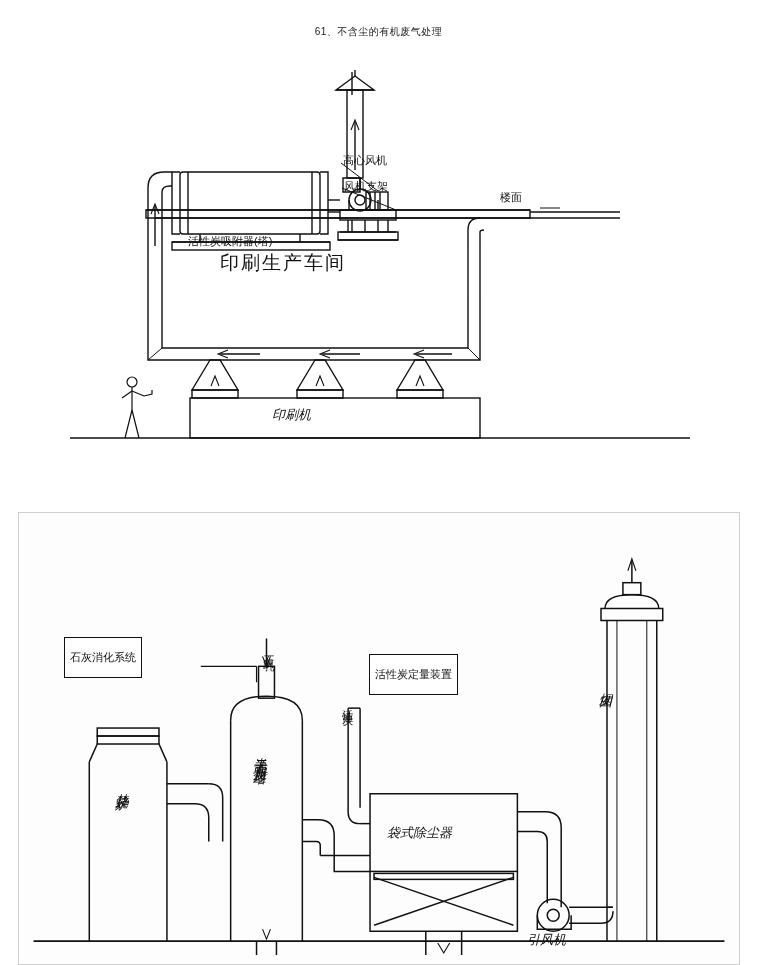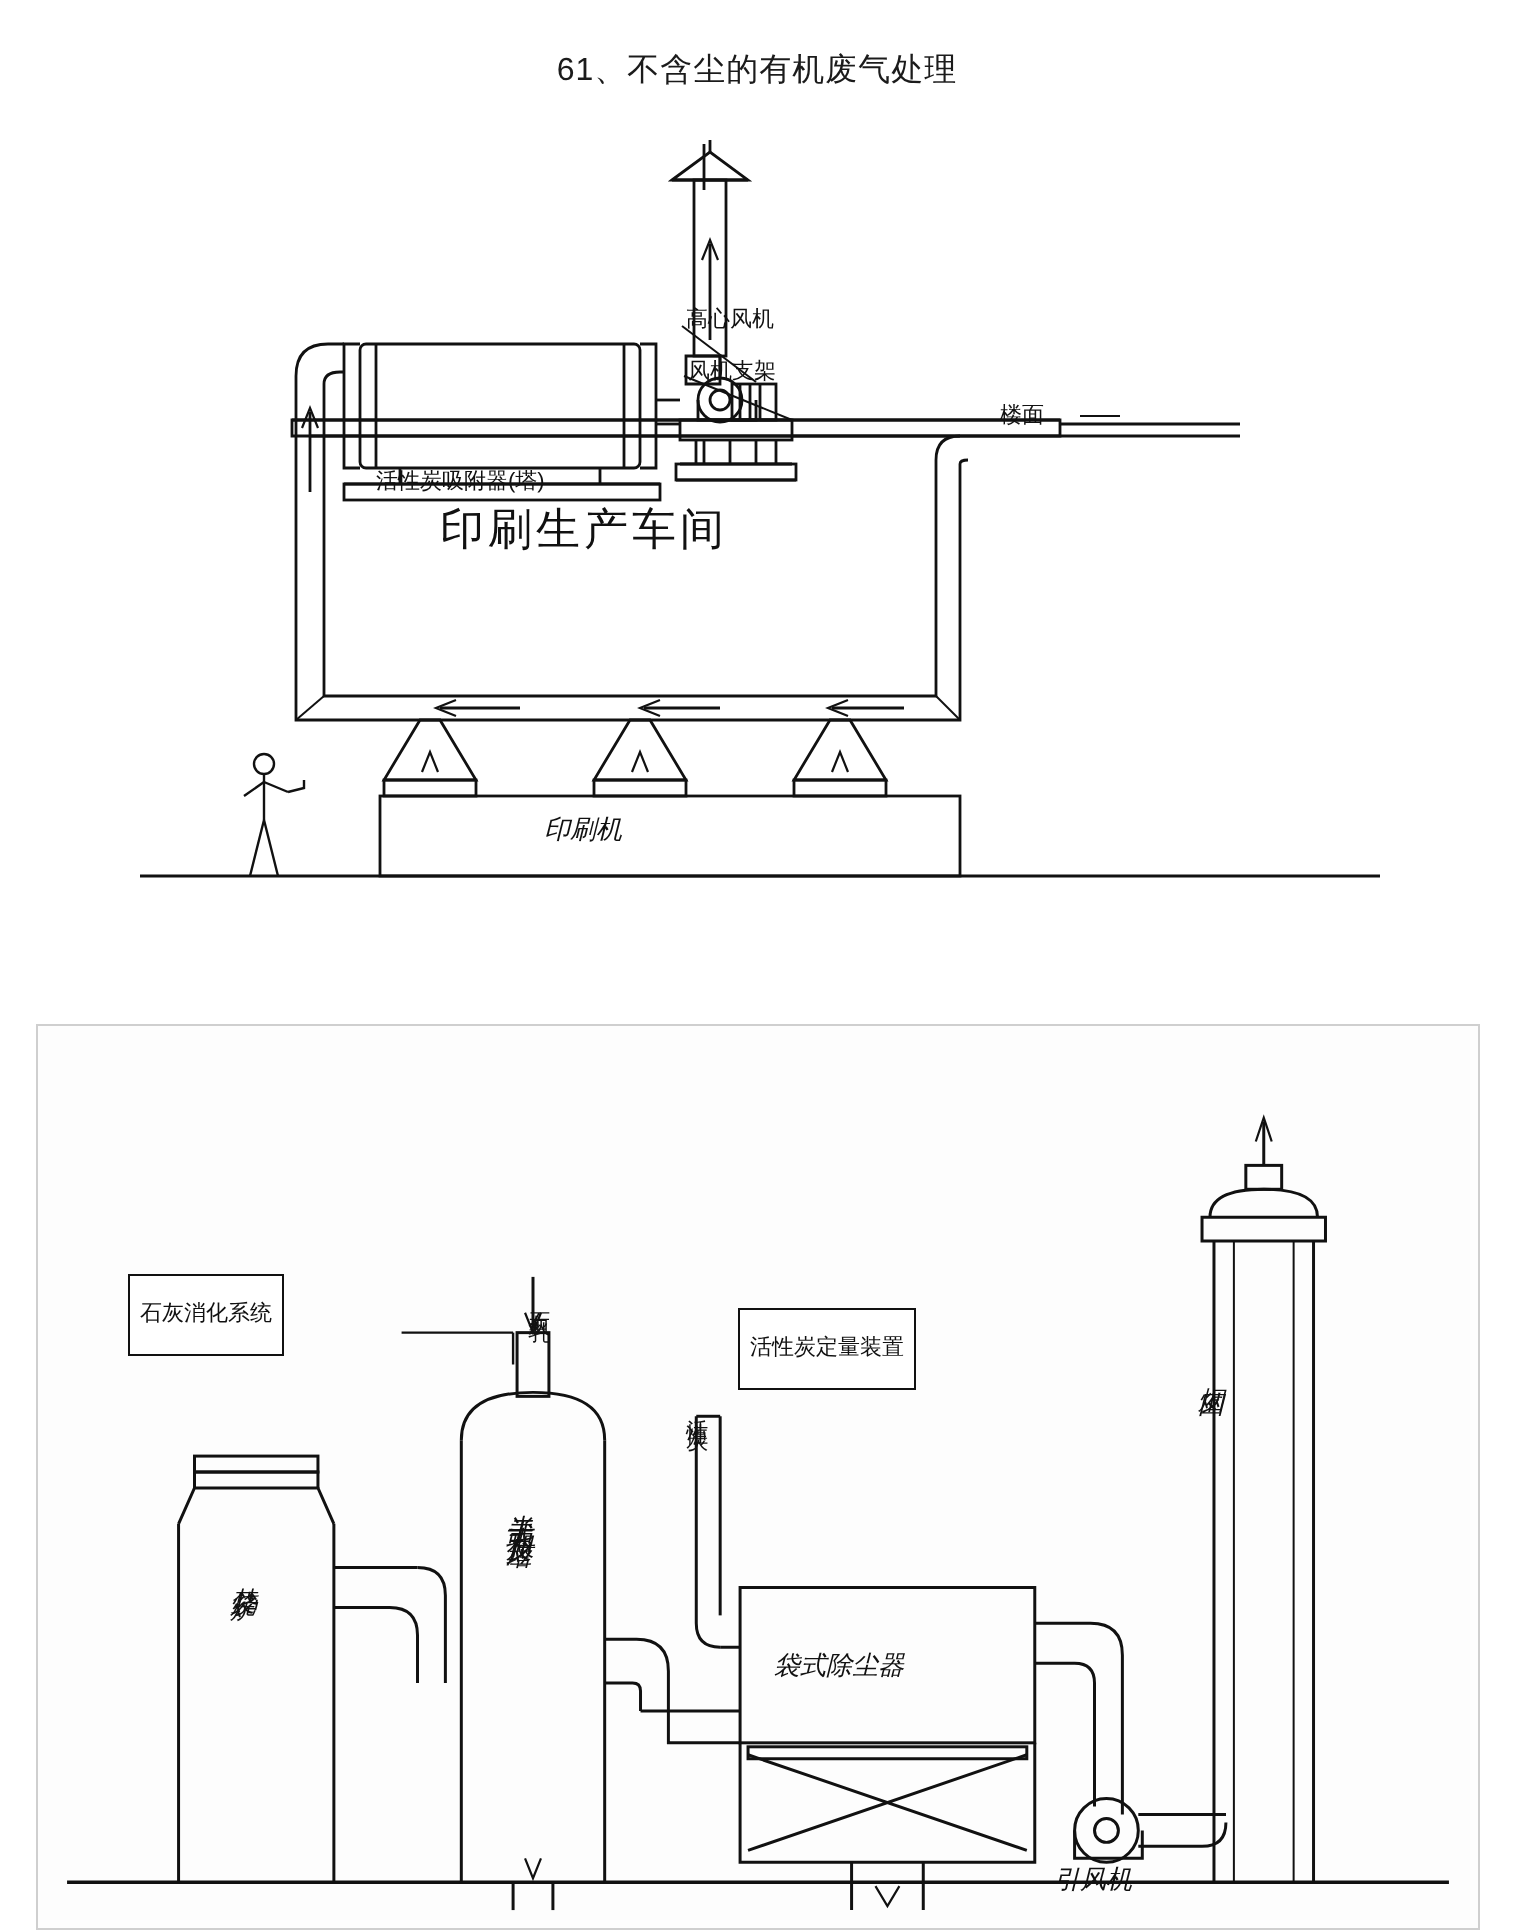--- a/index.html
+++ b/index.html
@@ -22,21 +22,21 @@
     position: relative;
     width: 757px;
     height: 965px;
   }
 
   
   .section-title {
     position: absolute;
     width: 100%;
     text-align: center;
-    font-size: 16px;
+    font-size: 10px;
     letter-spacing: 0.5px;
     color: #1b1b1b;
     font-family: "Liberation Sans", "DejaVu Sans", sans-serif;
   }
   #title-61 { top: 25px; left: 0; }
   #title-62 { top: 489px; left: 0; }
 
   
   .figure {
     position: absolute;
@@ -68,21 +68,21 @@
     color: #111;
     white-space: nowrap;
     font-family: "Liberation Sans", "DejaVu Sans", sans-serif;
   }
   .lbl.boxed {
     border: 1px solid #111;
     padding: 13px 5px;
     background: #fff;
   }
   .lbl.big {
-    font-size: 22px;
+    font-size: 19px;
     letter-spacing: 2px;
   }
   .lbl.mid {
     font-size: 13px;
     font-style: italic;
   }
   .lbl.vert {
     writing-mode: vertical-rl;
     text-orientation: upright;
     letter-spacing: 2px;
@@ -213,21 +213,21 @@
     <div class="lbl" style="left:283px; top:94px;">高心风机</div>
     <svg style="position:absolute;left:0;top:0;width:100%;height:100%;pointer-events:none;" viewBox="0 0 640 400">
       <g stroke="#111" stroke-width="1" fill="none">
         <line x1="281" y1="103" x2="318" y2="131"></line>
         <line x1="282" y1="128" x2="336" y2="150"></line>
         <line x1="480" y1="148" x2="500" y2="148"></line>
       </g>
     </svg>
     <div class="lbl" style="left:284px; top:120px;">风机支架</div>
     <div class="lbl" style="left:128px; top:131px;margin-top:44px;">活性炭吸附器(塔)</div>
-    <div class="lbl" style="left:440px; top:142px;">楼面</div>
+    <div class="lbl" style="left:440px; top:131px;">楼面</div>
     <div class="lbl big" style="left:160px; top:192px;">印刷生产车间</div>
     <div class="lbl mid" style="left:212px; top:348px;">印刷机</div>
   </div>
 
 
   <div class="figure" id="figure-62">
     <svg class="fig-svg" viewBox="0 0 722 453" xmlns="http://www.w3.org/2000/svg">
       <g fill="none" stroke="#111" stroke-width="1.5" stroke-linejoin="miter">
 
         <line x1="14" y1="430" x2="708" y2="430" stroke-width="1.8"></line>

